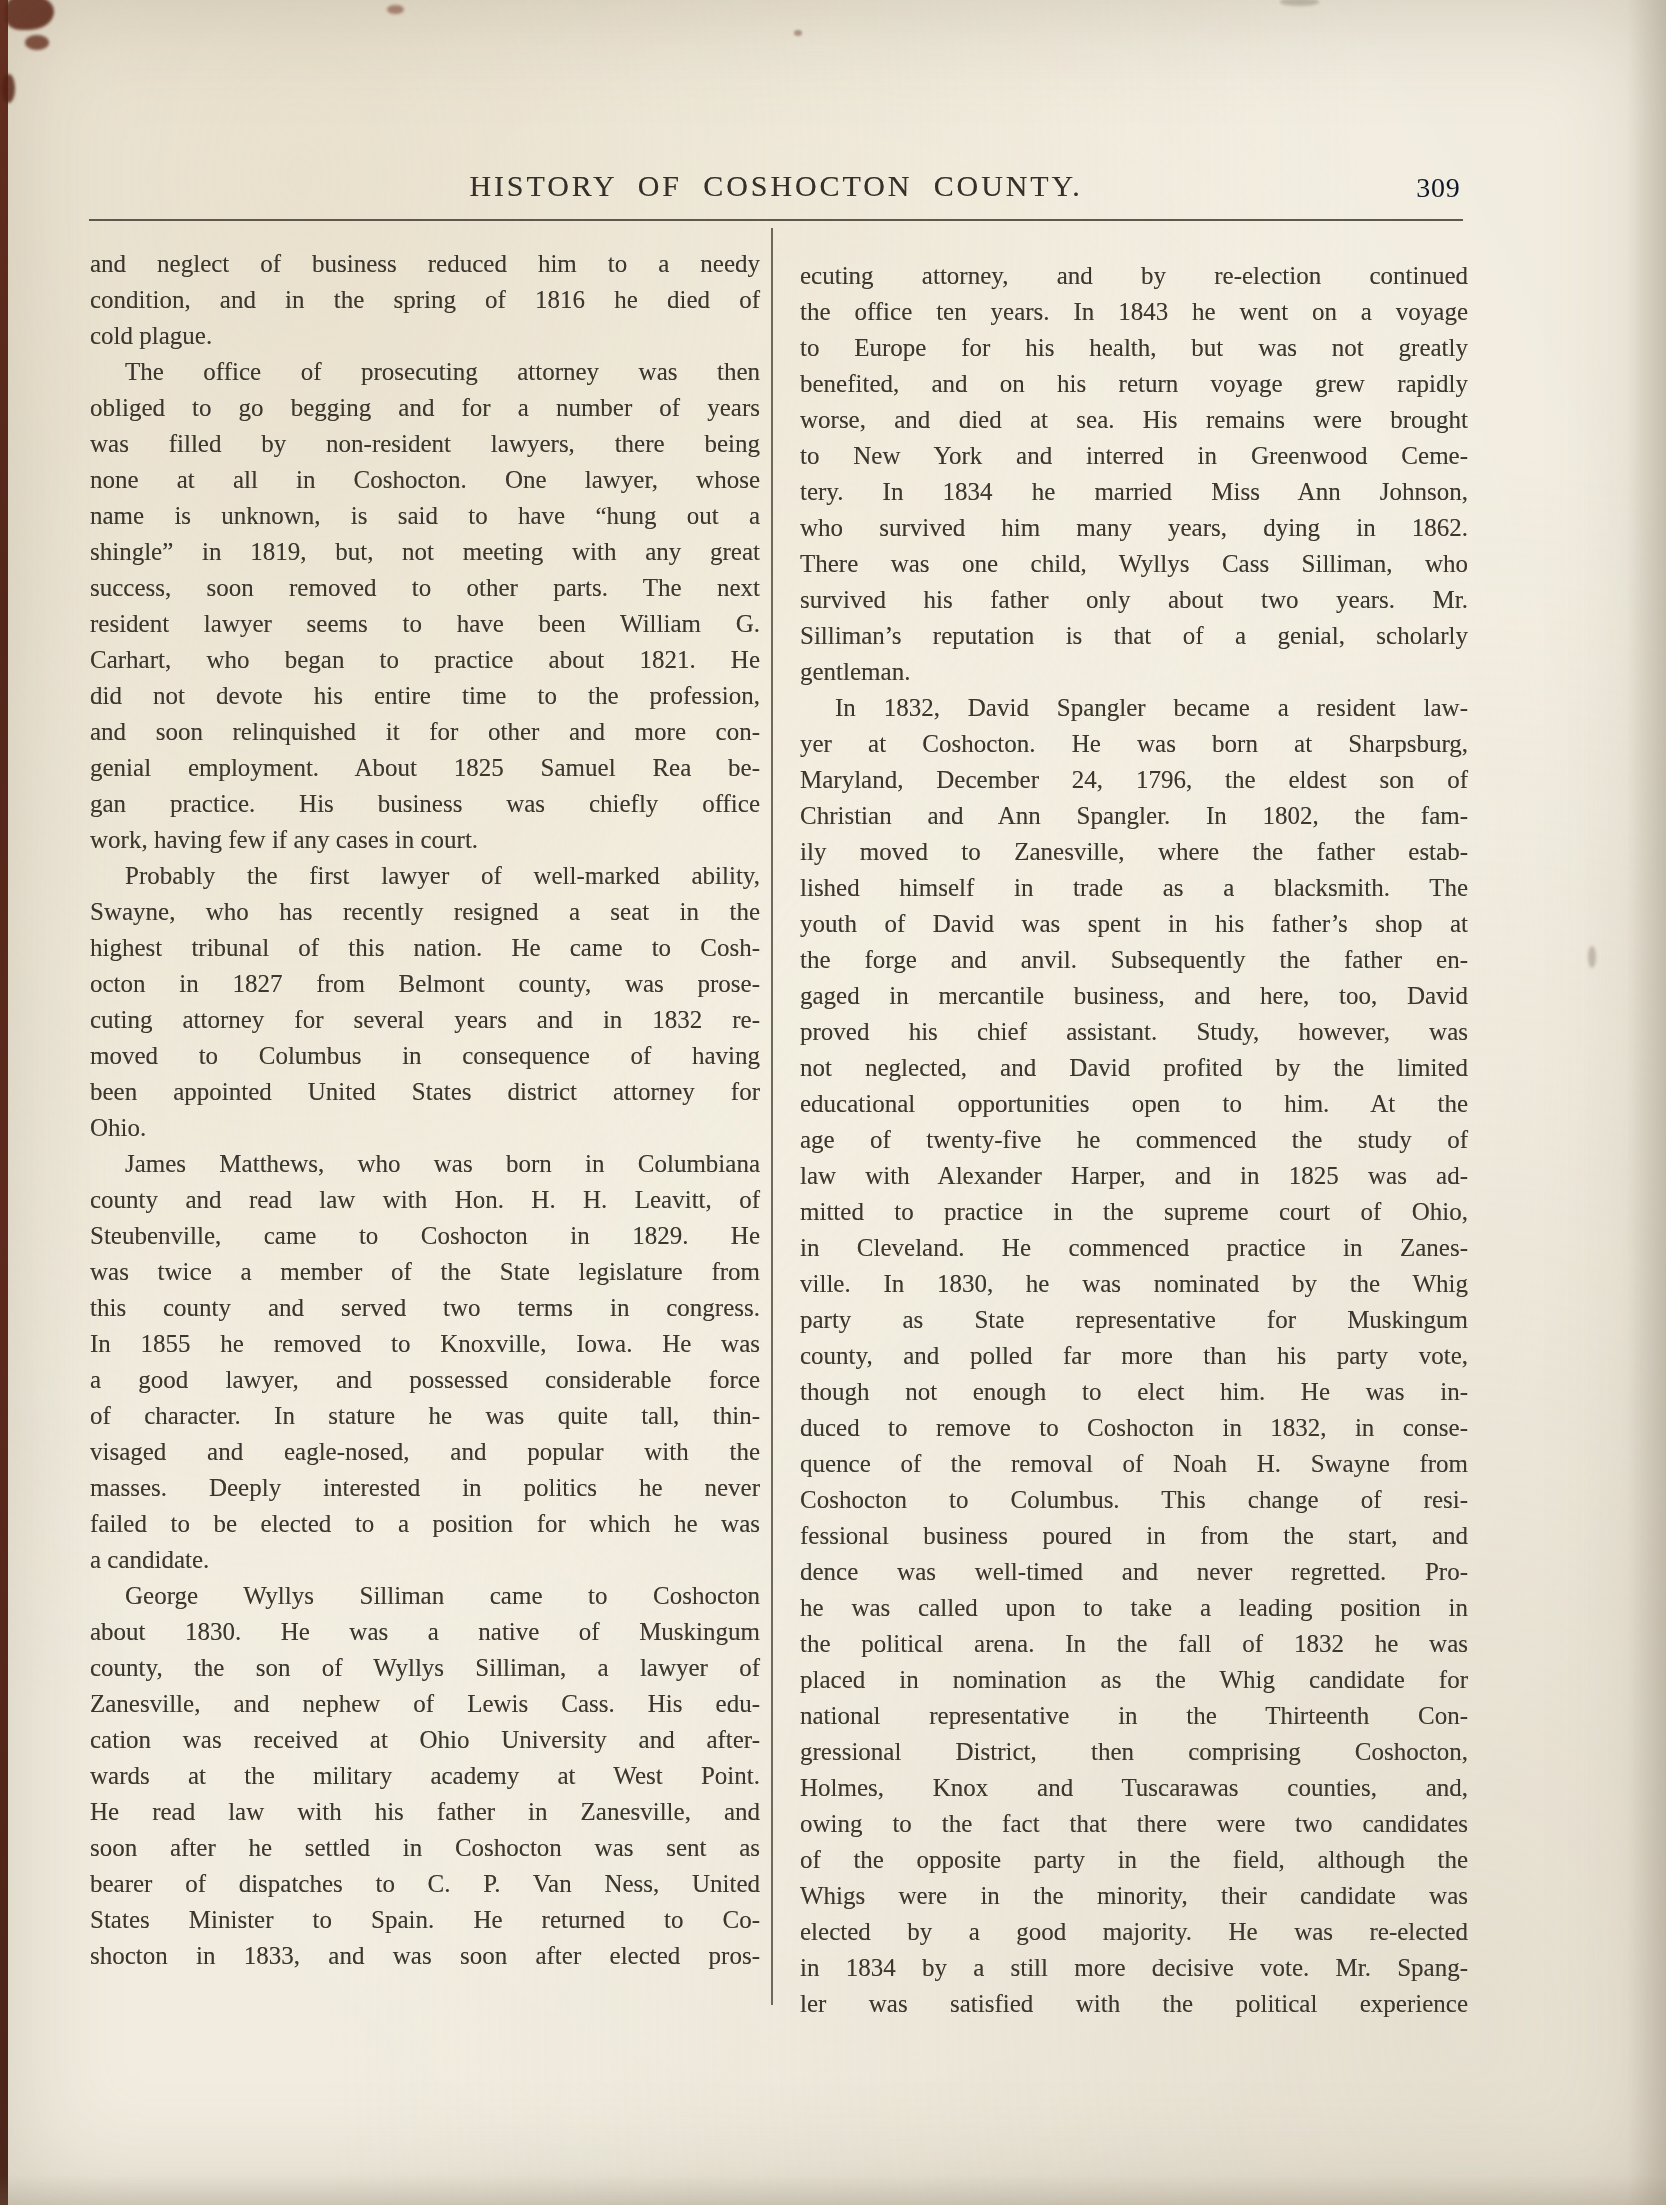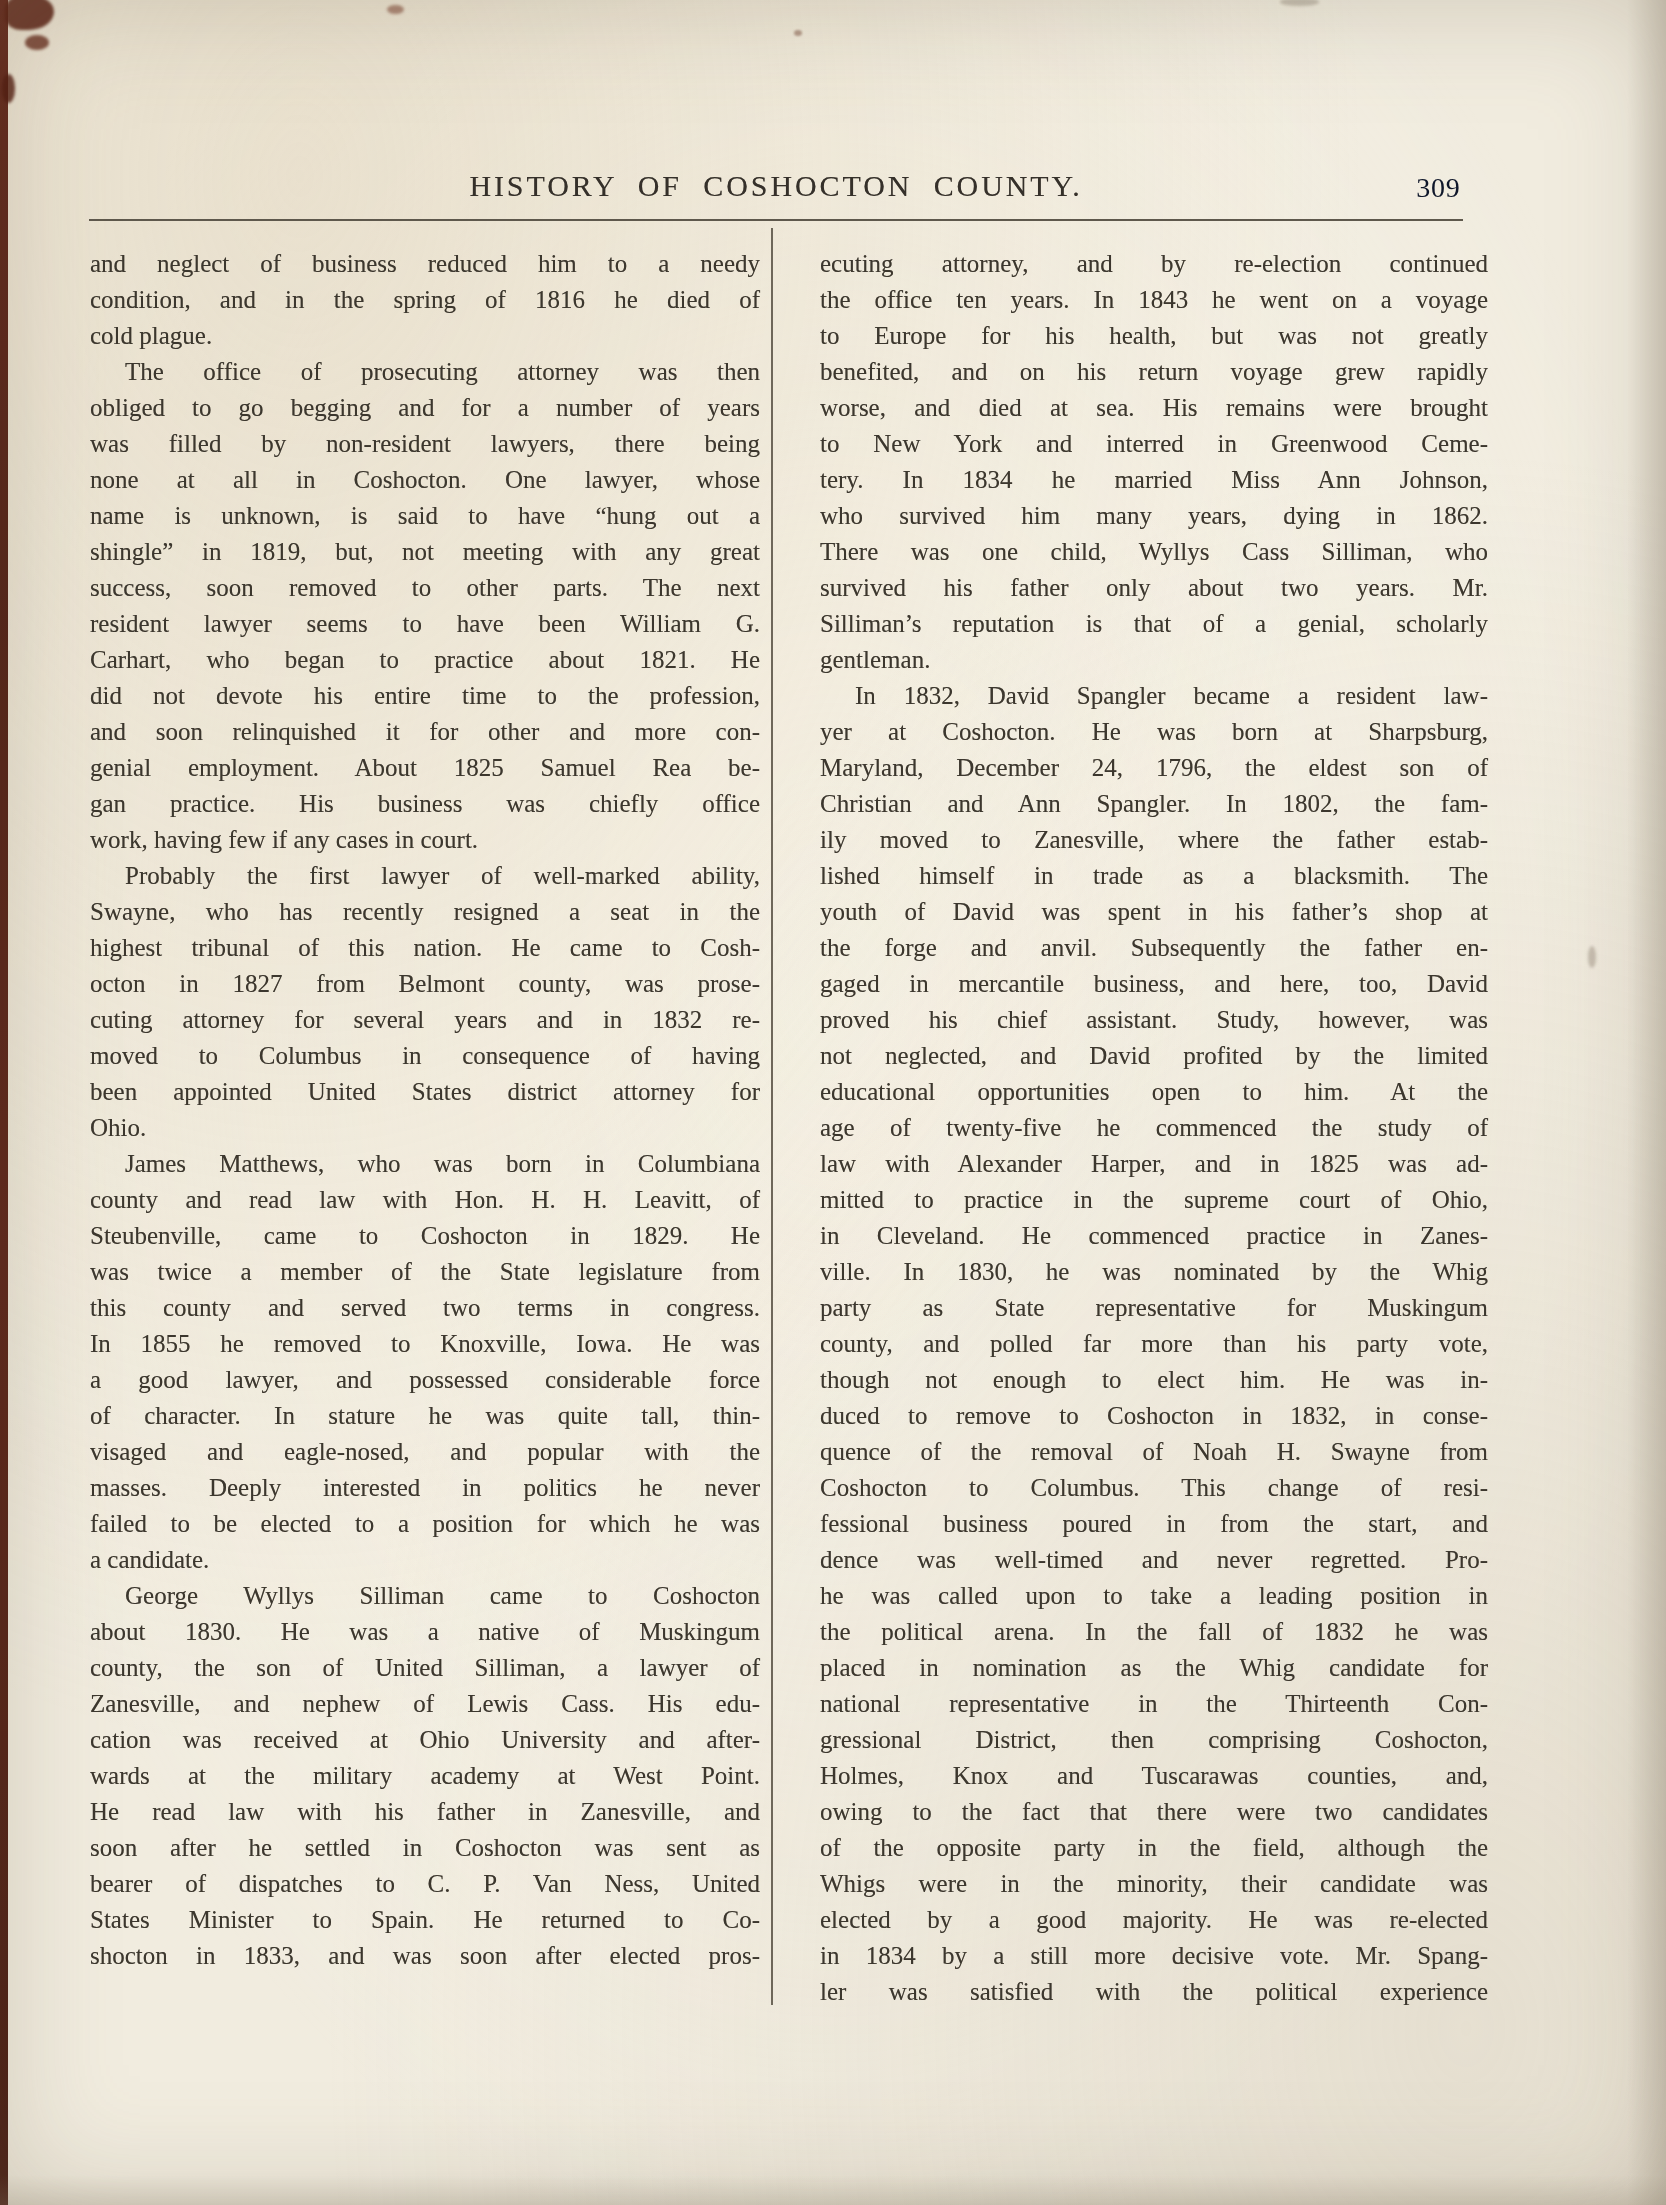--- a/index.html
+++ b/index.html
@@ -61,21 +61,21 @@
     position: absolute; left: 89px; top: 219px; width: 1374px; height: 1.7px;
     background: #5e584c;
   }
   
   .column {
     position: absolute; top: 246px;
     font-size: 25px; line-height: 36px;
     text-shadow: 0 0 0.4px rgba(60,52,42,.4);
   }
   .col-left  { left: 90px; width: 670px; }
-  .col-right { left: 820px; width: 668px; }
+  .col-right { left: 800px; width: 668px; margin-top: 12px; }
   .divider {
     position: absolute; left: 771px; top: 228px; width: 1.7px; height: 1777px;
     background: #6e675a;
   }
   .line { text-align: justify; text-align-last: justify; }
   .line.parend { text-align-last: left; }
   .line.indent { text-indent: 35px; }
 </style>
 </head>
 <body>
@@ -130,21 +130,21 @@
     <div class="line">this county and served two terms in congress.</div>
     <div class="line">In 1855 he removed to Knoxville, Iowa. He was</div>
     <div class="line">a good lawyer, and possessed considerable force</div>
     <div class="line">of character. In stature he was quite tall, thin-</div>
     <div class="line">visaged and eagle-nosed, and popular with the</div>
     <div class="line">masses. Deeply interested in politics he never</div>
     <div class="line">failed to be elected to a position for which he was</div>
     <div class="line parend">a candidate.</div>
     <div class="line indent">George Wyllys Silliman came to Coshocton</div>
     <div class="line">about 1830. He was a native of Muskingum</div>
-    <div class="line">county, the son of United Silliman, a lawyer of</div>
+    <div class="line">county, the son of Wyllys Silliman, a lawyer of</div>
     <div class="line">Zanesville, and nephew of Lewis Cass. His edu-</div>
     <div class="line">cation was received at Ohio University and after-</div>
     <div class="line">wards at the military academy at West Point.</div>
     <div class="line">He read law with his father in Zanesville, and</div>
     <div class="line">soon after he settled in Coshocton was sent as</div>
     <div class="line">bearer of dispatches to C. P. Van Ness, United</div>
     <div class="line">States Minister to Spain. He returned to Co-</div>
     <div class="line">shocton in 1833, and was soon after elected pros-</div>
   </div>
 <div class="divider"></div>

